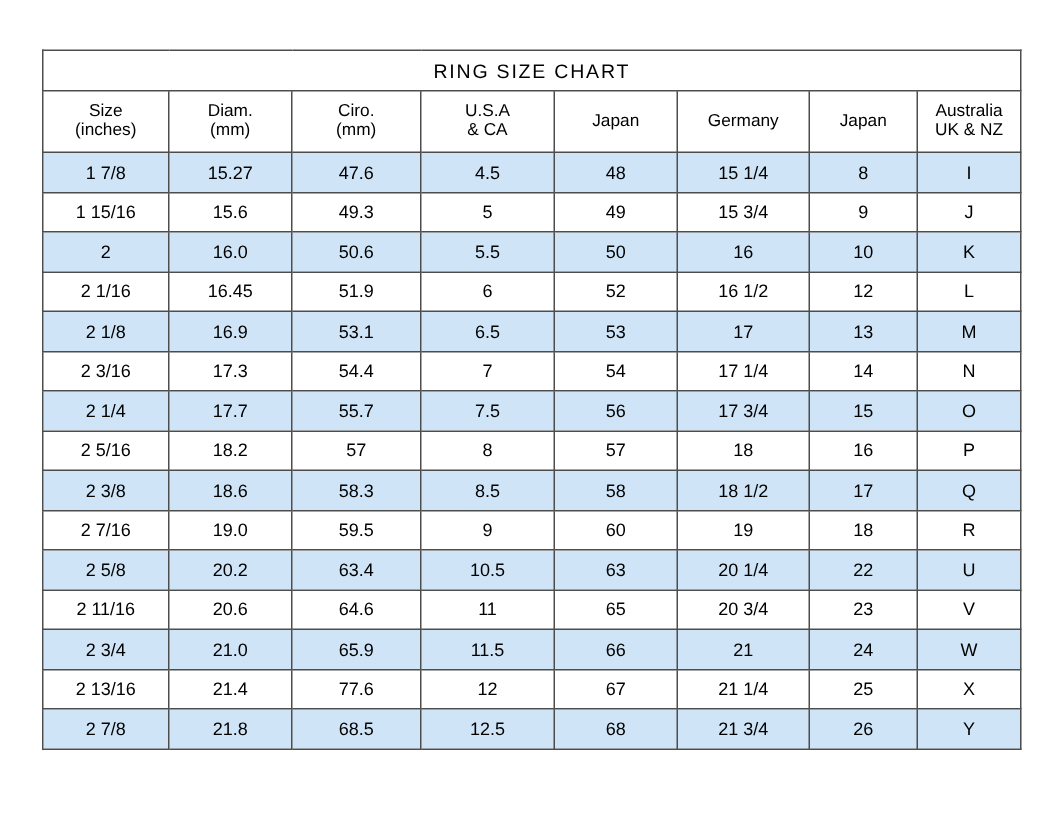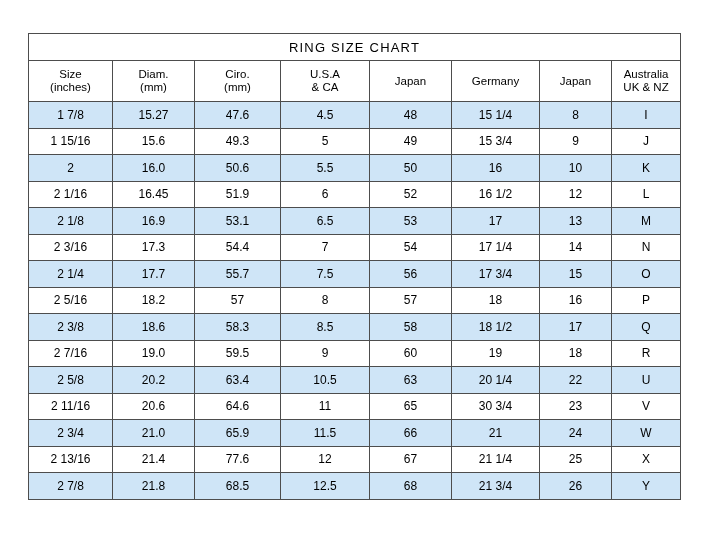--- a/index.html
+++ b/index.html
@@ -224,21 +224,21 @@
           <td>20 1/4</td>
           <td>22</td>
           <td>U</td>
         </tr>
         <tr class="data-row">
           <td>2 11/16</td>
           <td>20.6</td>
           <td>64.6</td>
           <td>11</td>
           <td>65</td>
-          <td>30 3/4</td>
+          <td>20 3/4</td>
           <td>23</td>
           <td>V</td>
         </tr>
         <tr class="data-row alt">
           <td>2 3/4</td>
           <td>21.0</td>
           <td>65.9</td>
           <td>11.5</td>
           <td>66</td>
           <td>21</td>

